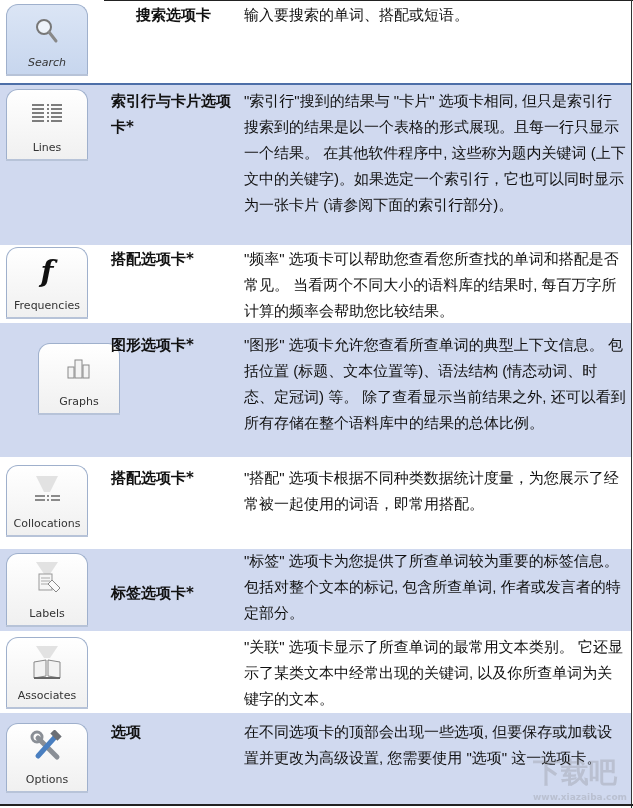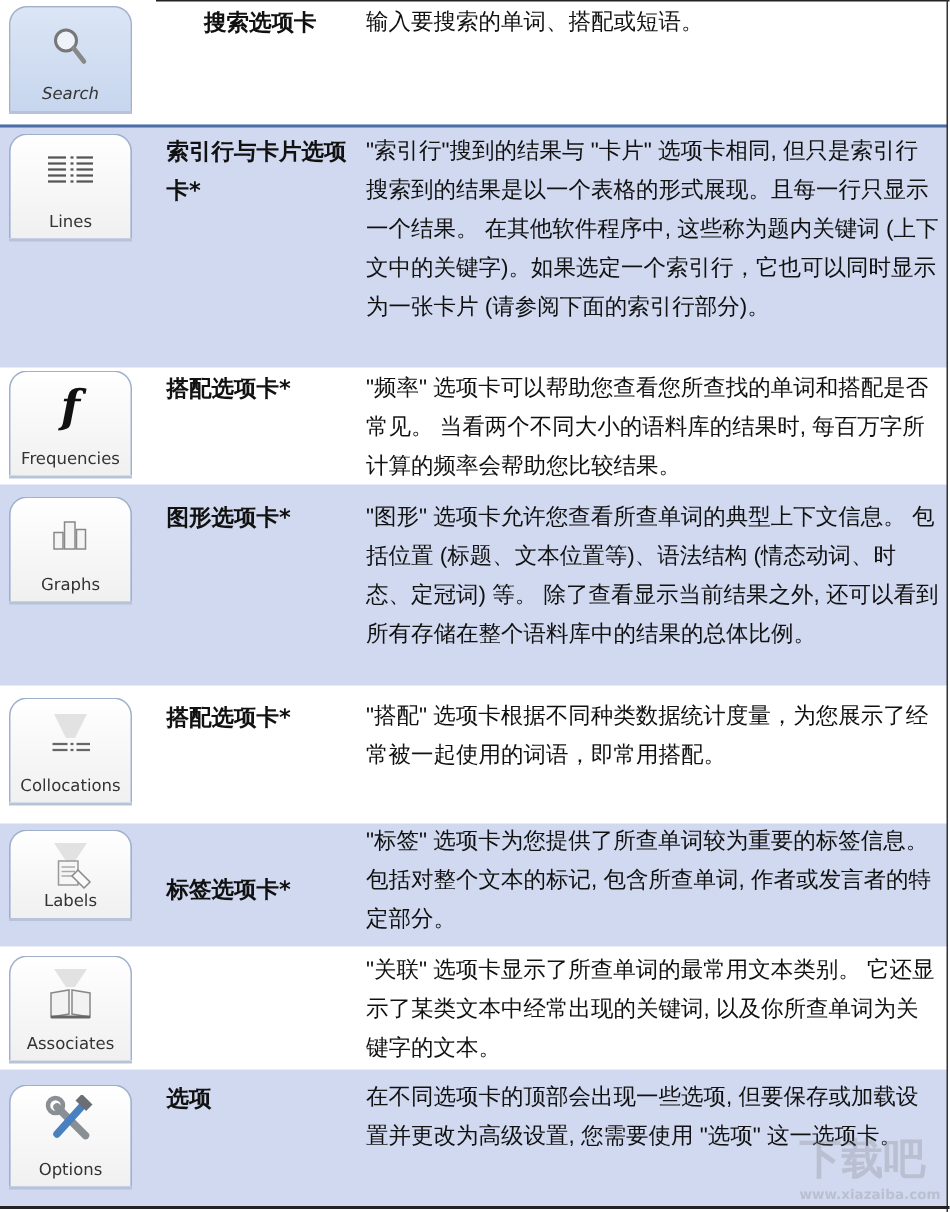--- a/index.html
+++ b/index.html
@@ -78,21 +78,21 @@
   <div class="tabicon" style="top:2px;">
     <div class="glyph" style="top:6px;font-family:'DejaVu Serif',serif;font-style:italic;font-size:30px;font-weight:bold;color:#111;">f</div>
     <div class="lbl">Frequencies</div>
     <div class="baseline"></div>
   </div>
   <div class="name" style="top:1px;">搭配选项卡*</div>
   <div class="desc" style="top:1px;">"频率" 选项卡可以帮助您查看您所查找的单词和搭配是否常见。 当看两个不同大小的语料库的结果时, 每百万字所计算的频率会帮助您比较结果。</div>
 </div>
 
 <div class="row alt" style="top:323px;height:134px;">
-  <div class="tabicon" style="top:8px;">
+  <div class="tabicon" style="top:20px;margin-left:32px;">
     <div class="glyph" style="top:14px;">
       <svg width="26" height="22" viewBox="0 0 26 22">
           <g fill="#f4f4f4" stroke="#888">
             <rect x="2" y="9" width="6" height="11"></rect>
             <rect x="9" y="2" width="7" height="18"></rect>
             <rect x="17" y="7" width="6" height="13"></rect>
           </g>
         </svg>
     </div>
     <div class="lbl">Graphs</div>
@@ -118,21 +118,21 @@
         </svg>
     </div>
     <div class="lbl">Collocations</div>
     <div class="baseline"></div>
   </div>
   <div class="name" style="top:8px;">搭配选项卡*</div>
   <div class="desc" style="top:8px;">"搭配" 选项卡根据不同种类数据统计度量，为您展示了经常被一起使用的词语，即常用搭配。</div>
 </div>
 
 <div class="row alt" style="top:549px;height:82px;">
-  <div class="tabicon" style="top:4px;height:59px;">
+  <div class="tabicon" style="top:4px;height:72px;">
     <div class="glyph" style="top:6px;">
       <svg width="34" height="36" viewBox="0 0 34 36">
           <polygon points="6,2 28,2 20,14 14,14" fill="#e2e2e2"></polygon>
           <rect x="9" y="14" width="13" height="16" fill="#f6f6f6" stroke="#999"></rect>
           <g stroke="#aaa">
             <line x1="11" y1="18" x2="20" y2="18"></line>
             <line x1="11" y1="21" x2="20" y2="21"></line>
             <line x1="11" y1="24" x2="20" y2="24"></line>
           </g>
           <polygon points="18,24 26,32 30,28 22,20" fill="#fafafa" stroke="#888"></polygon>

